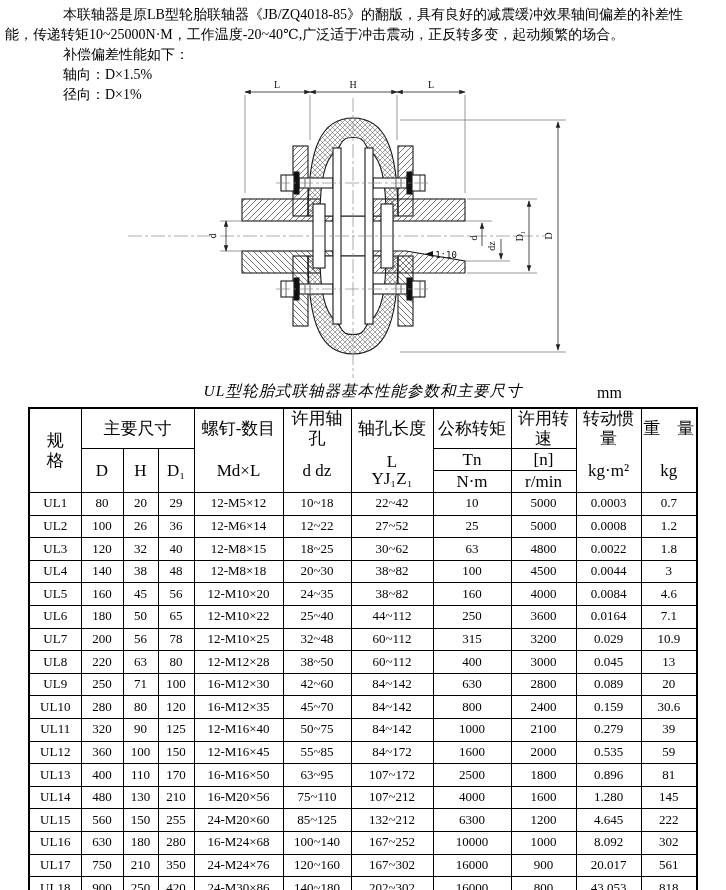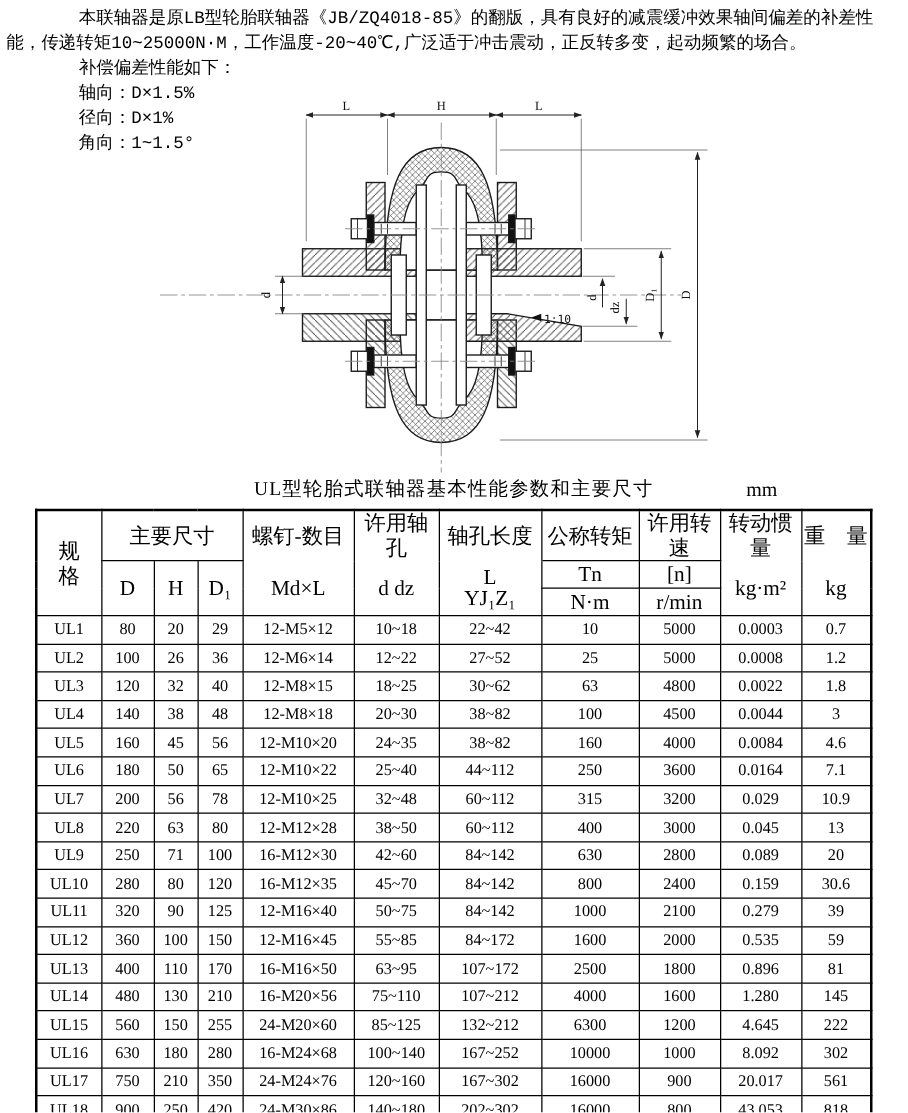--- a/index.html
+++ b/index.html
@@ -1,25 +1,25 @@
 <!DOCTYPE html>
 <html><head>
 <meta charset="utf-8">
 <style>
   html,body{margin:0;padding:0;background:#fff;}
   #page{position:relative;width:726px;height:890px;background:#ffffff;overflow:hidden;
         font-family:"Liberation Serif","DejaVu Serif",serif;color:#000;}
   
-  #intro{position:absolute;top:5px;left:5px;right:4px;font-size:14px;line-height:20px;font-family:Liberation Mono, monospace;}
+  #intro{position:absolute;top:5px;left:5px;right:4px;font-size:14px;line-height:20px;}
   .iline{white-space:nowrap;}
   .ind{padding-left:58px;}
   
   #drawsvg{position:absolute;left:0;top:0;width:726px;height:890px;pointer-events:none;}
   
-  #ttl{position:absolute;top:381px;left:0;width:726px;text-align:center;font-size:15.5px;letter-spacing:1px;}
+  #ttl{position:absolute;top:381px;left:0;width:726px;text-align:center;font-size:15.5px;letter-spacing:1px;font-style:italic;}
   #unit{position:absolute;top:384px;left:597px;font-size:16px;}
   
   table{position:absolute;left:28px;top:407px;width:668px;border-collapse:collapse;table-layout:fixed;
         border:2px solid #000;font-size:13px;}
   th,td{border:1px solid #000;text-align:center;vertical-align:middle;padding:0;font-weight:normal;line-height:1.15;}
   thead th{font-size:17px;}
   .r1{height:25px;}
   .r2{height:22px;}
   .r3{height:22px;}
   tbody td{height:21.6px;font-size:13px;}
@@ -31,21 +31,20 @@
 <body>
 
 <div id="page">
 
   <div id="intro">
     <div class="iline ind">本联轴器是原LB型轮胎联轴器《JB/ZQ4018-85》的翻版，具有良好的减震缓冲效果轴间偏差的补差性</div>
     <div class="iline">能，传递转矩10~25000N·M，工作温度-20~40℃,广泛适于冲击震动，正反转多变，起动频繁的场合。</div>
     <div class="iline ind">补偿偏差性能如下：</div>
     <div class="iline ind">轴向：D×1.5%</div>
     <div class="iline ind">径向：D×1%</div>
-    <div class="iline ind">角向：1~1.5°</div>
   </div>
 
   <svg id="drawsvg" viewBox="0 0 726 890">
     <defs>
       <pattern id="h1" width="6" height="6" patternUnits="userSpaceOnUse">
         <path d="M-1,7 L7,-1" stroke="#555" stroke-width="0.8" fill="none"></path>
       </pattern>
       <pattern id="h2" width="5" height="5" patternUnits="userSpaceOnUse">
         <path d="M0,0 L5,5 M5,0 L0,5" stroke="#444" stroke-width="0.5" fill="none"></path>
       </pattern>

